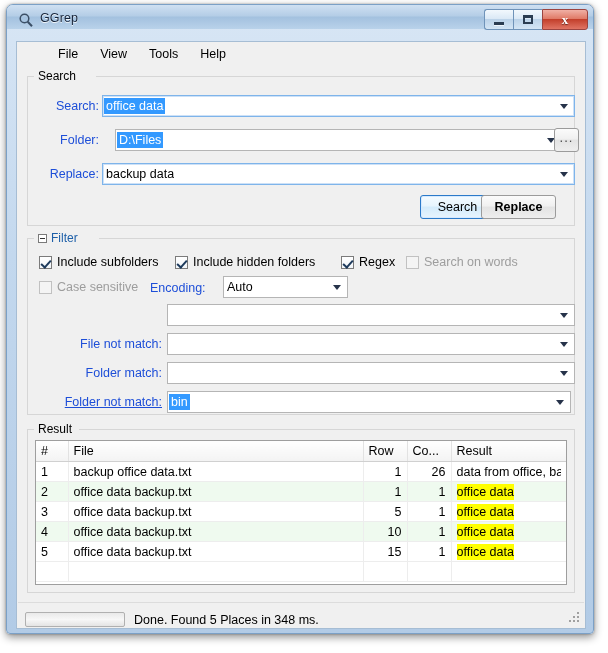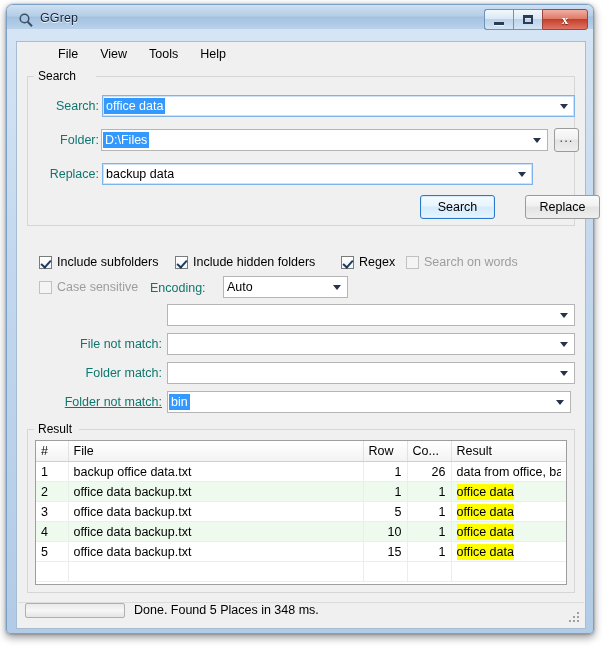--- a/index.html
+++ b/index.html
@@ -158,21 +158,21 @@
     position: absolute;
     left: 1px; top: 3px;
     width: 5px; height: 1px;
     background: #333;
   }
 
   
   .flabel {
     position: absolute;
     font-size: 12.5px;
-    color: #0f766e;
+    color: #1d4ed8;
     text-align: right;
     white-space: nowrap;
   }
 
   .combo {
     position: absolute;
     height: 22px;
     background: #ffffff;
     border: 1px solid #b5b5b5;
     box-sizing: border-box;
@@ -305,21 +305,21 @@
   .clip { display: block; overflow: hidden; white-space: nowrap; }
 
   
   .statusbar {
     position: absolute;
     left: 1px; right: 1px; bottom: 1px;
     height: 24px;
     background: #f0f0f0;
     border-top: 1px solid #dcdcdc;
     display: flex;
-    align-items: flex-start;
+    align-items: flex-end;
   }
   .progress {
     width: 100px; height: 15px;
     margin-left: 7px;
     border: 1px solid #b0b0b0;
     border-radius: 2px;
     background: linear-gradient(to bottom, #e9e9e9 0%, #f7f7f7 50%, #e4e4e4 100%);
     box-sizing: border-box;
     flex: none;
   }
@@ -380,37 +380,44 @@
         <div class="group-label">Search</div>
       </div>
 
       <div class="flabel" style="left:20px; top:57px; width:62px;">Search:</div>
       <div class="combo focus" style="left:85px; top:53px; width:473px;">
         <span class="val sel">office data</span>
         <span class="arrow"></span>
       </div>
 
       <div class="flabel" style="left:20px; top:91px; width:62px;">Folder:</div>
-      <div class="combo" style="left:84px; top:87px; width:447px;align-items:center;">
+      <div class="combo" style="left:98px; top:87px; width:447px;align-items:center;">
         <span class="val sel">D:\Files</span>
         <span class="arrow"></span>
       </div>
       <div class="btn" style="left:537px; top:86px; width:25px; height:24px;">
         <span class="dots">...</span>
       </div>
 
       <div class="flabel" style="left:20px; top:125px; width:62px;">Replace:</div>
-      <div class="combo focus" style="left:85px; top:121px; width:431px;">
+      <div class="combo focus" style="left:85px; top:121px; width:473px;">
         <span class="val">backup data</span>
         <span class="arrow"></span>
       </div>
 
       <div class="btn default" style="left:403px; top:153px; width:75px; height:24px;">Search</div>
-      <div class="btn" style="left:508px; top:153px; width:75px; height:24px;">Replace</div>
-
+      <div class="btn" style="left:464px; top:153px; width:75px; height:24px;font-weight:bold;">Replace</div>
+
+      <div class="group" style="left:10px; top:196px; width:548px; height:177px;">
+        <div class="group-top" style="left:0; width:18px;"></div>
+        <div class="group-top" style="left:71px; right:0;"></div>
+        <div class="group-label link">
+          <span class="expander"></span><span>Filter</span>
+        </div>
+      </div>
 
       <div class="cbwrap" style="left:158px; top:213px;">
         <span class="cbox checked"></span>
         <span>Include hidden folders</span>
       </div>
       <div class="cbwrap" style="left:22px; top:213px;">
         <span class="cbox checked"></span>
         <span>Include subfolders</span>
       </div>
       <div class="cbwrap" style="left:324px; top:213px;">

